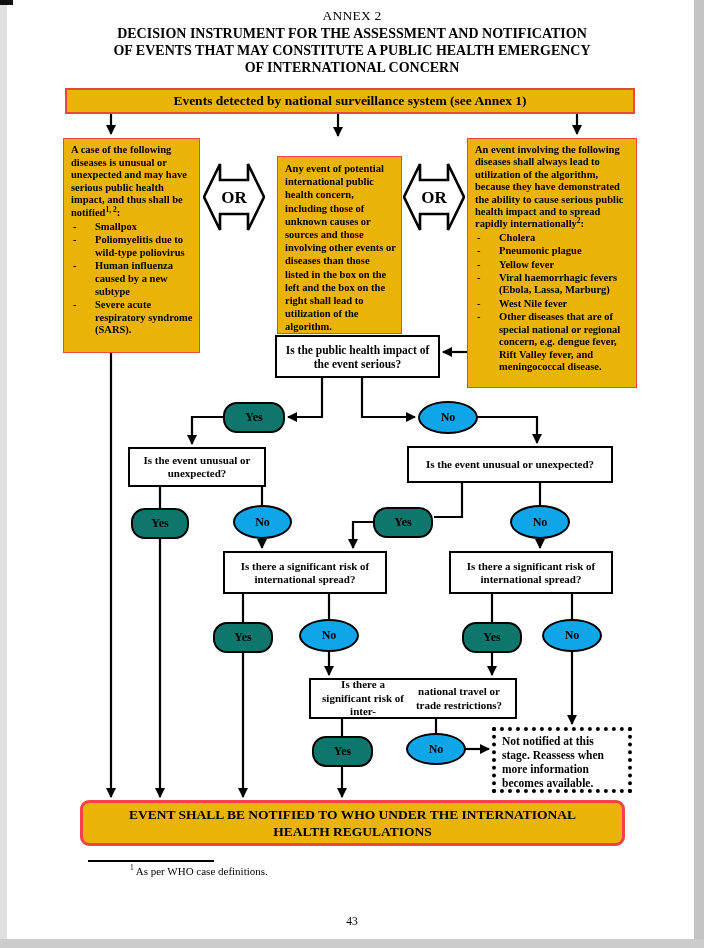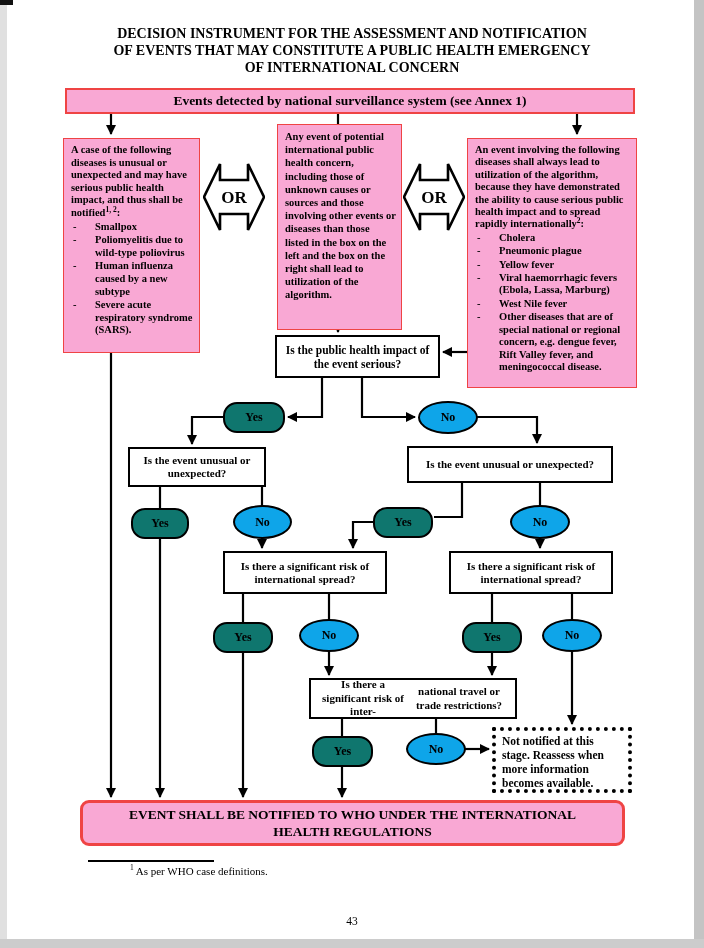--- a/index.html
+++ b/index.html
@@ -13,30 +13,30 @@
   #edge-left{left:0;top:0;width:7px;height:948px;background:#e0e0e0;}
   #edge-right{left:694px;top:0;width:10px;height:948px;background:#c4c4c4;}
   #edge-bottom{left:0;top:939px;width:704px;height:9px;background:#cccccc;}
   #corner-mark{left:0;top:0;width:13px;height:5px;background:#111;}
 
   .ttl{position:absolute;left:0;width:704px;text-align:center;}
   #annex{top:8px;font-size:13.5px;letter-spacing:.2px;}
   .ttl-b{font-weight:bold;font-size:14px;line-height:17px;}
   #t1{top:25px;}#t2{top:42px;}#t3{top:59px;}
 
-  .box{position:absolute;background:#f9a8d4;border:1px solid #ef4444;box-sizing:border-box;z-index:2;}
+  .box{position:absolute;background:#eab308;border:1px solid #ef4444;box-sizing:border-box;z-index:2;}
   .qbox{position:absolute;background:#fff;border:2.5px solid #000;box-sizing:border-box;z-index:2;
         display:flex;align-items:center;justify-content:center;text-align:center;
         font-weight:bold;font-size:11px;line-height:13px;padding:8px 6px;}
   #events-box{left:65px;top:88px;width:570px;height:26px;border-width:2.5px;
         display:flex;align-items:center;justify-content:center;
         font-weight:bold;font-size:13.5px;}
   .crit{font-weight:bold;font-size:10.5px;line-height:12.6px;padding:5px 5px 4px 7px;}
   #left-box{left:63px;top:138px;width:137px;height:215px;}
-  #middle-box{left:277px;top:124px;width:125px;height:206px;line-height:13.2px;}
+  #middle-box{left:277px;top:156px;width:125px;height:178px;line-height:13.2px;}
   #right-box{left:467px;top:138px;width:170px;height:250px;line-height:12.4px;}
   .li{display:flex;margin-top:1px;}
   .dash{width:8px;flex:0 0 8px;margin-left:2px;}
   .ligap{width:14px;flex:0 0 14px;}
   .litext{flex:1;}
   sup{font-size:7.5px;vertical-align:super;line-height:0;}
 
   #q-impact{left:275px;top:335px;width:165px;height:43px;font-size:11.5px;line-height:14px;}
   #q-unusual-left{left:128px;top:447px;width:138px;height:40px;}
   #q-unusual-right{left:407px;top:446px;width:206px;height:37px;}
@@ -84,20 +84,21 @@
 </head>
 <body>
 
 <div id="page">
 
   <div class="edge" id="edge-left"></div>
   <div class="edge" id="edge-right"></div>
   <div class="edge" id="edge-bottom"></div>
   <div class="edge" id="corner-mark"></div>
 
+  <div class="ttl" id="annex">ANNEX 2</div>
   <div class="ttl ttl-b" id="t1">DECISION INSTRUMENT FOR THE ASSESSMENT AND NOTIFICATION</div>
   <div class="ttl ttl-b" id="t2">OF EVENTS THAT MAY CONSTITUTE A PUBLIC HEALTH EMERGENCY</div>
   <div class="ttl ttl-b" id="t3">OF INTERNATIONAL CONCERN</div>
 
   <svg id="connectors" width="704" height="948">
     <defs>
       <marker id="ah" viewBox="0 0 10 10" refX="9" refY="5" markerWidth="10" markerHeight="10" orient="auto" markerUnits="userSpaceOnUse">
         <path d="M0,0 L10,5 L0,10 z" fill="#000"></path>
       </marker>
     </defs>

